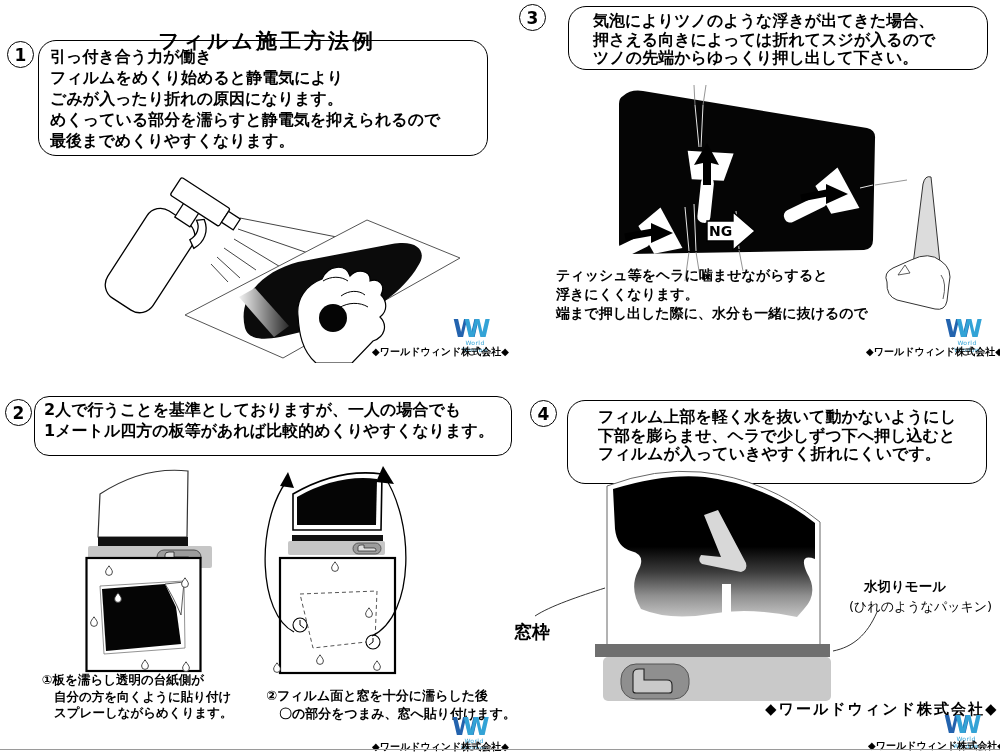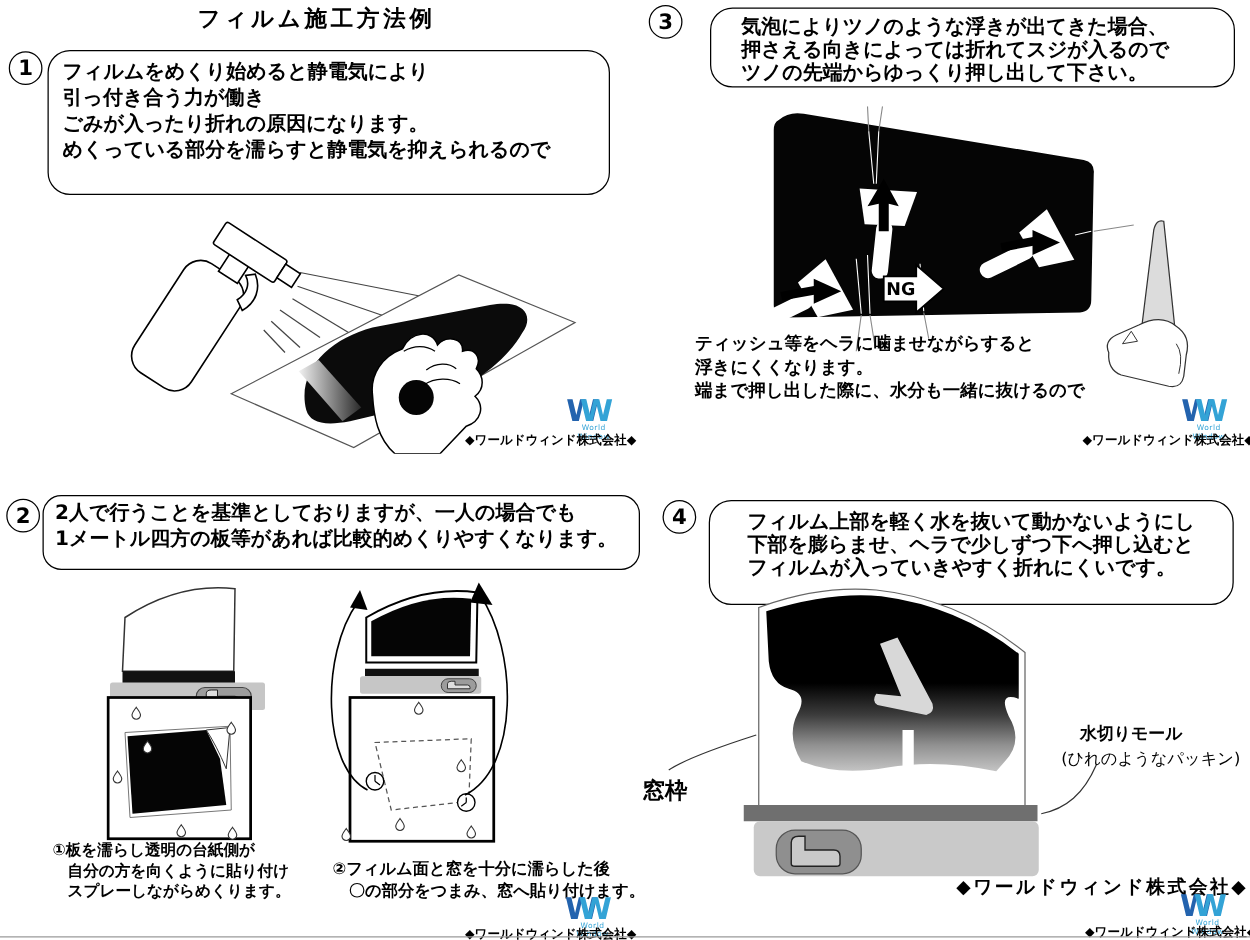--- a/index.html
+++ b/index.html
@@ -1,19 +1,19 @@
 <!DOCTYPE html>
 <html><head>
 <meta charset="utf-8">
 <style>
   html,body{margin:0;padding:0;background:#fff;}
   .page{position:relative;width:1000px;height:752px;background:#ffffff;overflow:hidden;
         font-family:"DejaVu Sans","Liberation Sans",sans-serif;color:#000;}
   .abs{position:absolute;}
-  .title{font-size:18px;font-weight:600;letter-spacing:3px;white-space:nowrap;}
+  .title{font-size:21px;font-weight:600;letter-spacing:3px;white-space:nowrap;margin-top:24px;}
   .circ{width:27px;height:27px;border:1.7px solid #000;border-radius:50%;
         display:flex;align-items:center;justify-content:center;
         font-size:17px;font-weight:600;box-sizing:border-box;}
   .box{border:1.7px solid #000;border-radius:18px;box-sizing:border-box;font-weight:600;}
   .box .ln{white-space:nowrap;}
   .b1{width:450px;height:116px;padding:5px 0 0 11px;font-size:16px;line-height:21px;}
   .b2{width:478px;height:60px;padding:2px 0 0 9px;font-size:16px;line-height:21px;border-radius:15px;}
   .b3{width:420px;height:64px;padding:5px 0 0 24px;font-size:16px;line-height:18px; line-height:18.5px;}
   .b3 .ln{line-height:18.5px;}
   .b4{width:420px;height:84px;padding:7px 0 0 30px;font-size:16px;line-height:18.5px;}
@@ -39,24 +39,25 @@
 <body>
 
 <div class="page">
 
   <div class="abs title" style="left:158px;top:3px;">フィルム施工方法例</div>
 
   <div class="abs circ" style="left:7px;top:41px;">
     <span>1</span>
   </div>
   <div class="abs box b1" style="left:38px;top:40px;">
+    <div class="ln">引っ付き合う力が働き</div>
     <div class="ln">フィルムをめくり始めると静電気により</div>
-    <div class="ln">引っ付き合う力が働き</div>
     <div class="ln">ごみが入ったり折れの原因になります。</div>
     <div class="ln">めくっている部分を濡らすと静電気を抑えられるので</div>
+    <div class="ln">最後までめくりやすくなります。</div>
   </div>
 
   <svg class="abs" style="left:40px;top:168px;" width="460" height="195" viewBox="0 0 460 195">
     <defs>
       <linearGradient id="foldGrad" x1="0" y1="0" x2="1" y2="0">
         <stop offset="0" stop-color="#f2f2f2"></stop>
           <stop offset="1" stop-color="#2a2a2a"></stop>
       </linearGradient>
     </defs>
     <g stroke="#444" stroke-width="1">

